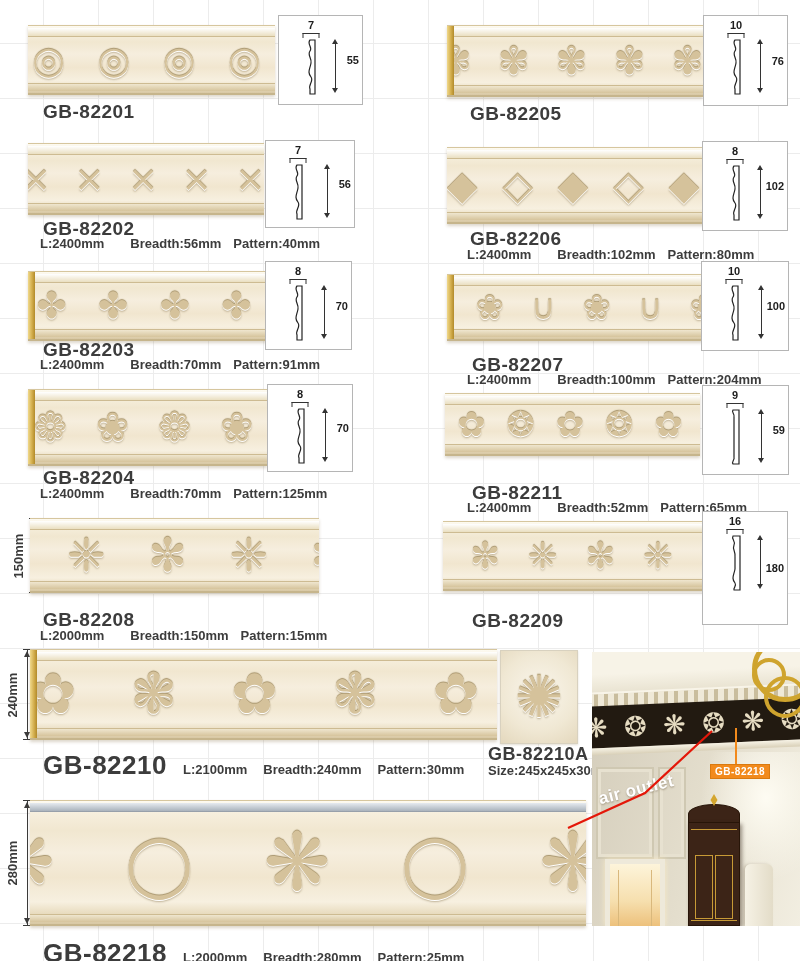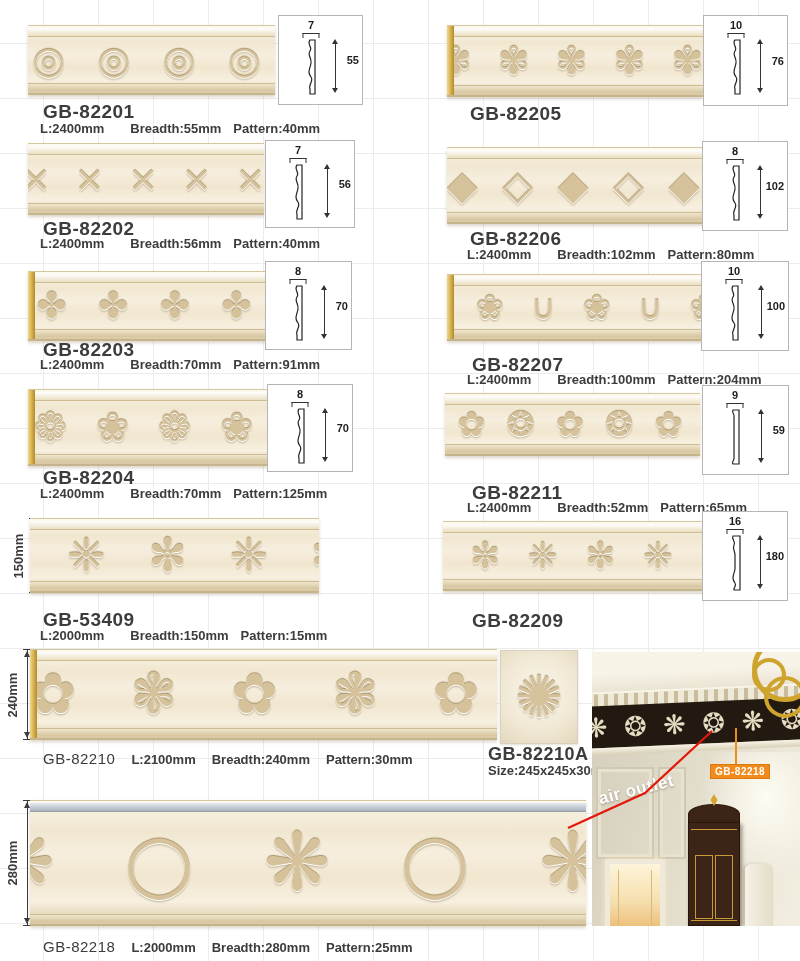--- a/index.html
+++ b/index.html
@@ -40,21 +40,21 @@
     border:3px solid transparent;border-bottom:5px solid #333;}
   .pbox .vline::after{content:"";position:absolute;bottom:-5px;left:-3px;
     border:3px solid transparent;border-top:5px solid #333;}
   .pbox .num-side{position:absolute;right:3px;top:50%;transform:translateY(-50%);
     font-size:11px;font-weight:700;color:#1d1d1d;}
   
   .code{position:absolute;font-size:19px;font-weight:600;letter-spacing:.5px;color:#3c3c3c;white-space:nowrap;}
   .specs{position:absolute;font-size:13px;font-weight:700;color:#3c3c3c;white-space:nowrap;}
   .specs .s2{margin-left:26px}.specs .s3{margin-left:12px}
   .coderow{position:absolute;display:flex;align-items:baseline;white-space:nowrap;color:#3c3c3c;}
-  .coderow .code-inline{font-size:15px;font-weight:400;letter-spacing:.5px;margin-right:16px;}
+  .coderow .code-inline{font-size:26px;font-weight:700;letter-spacing:.5px;margin-right:16px;}
   .coderow span.sp{font-size:13px;font-weight:700;margin-right:16px;}
   
   .vdim{position:absolute;width:26px;}
   .vdim-line{position:absolute;right:4px;top:0;bottom:0;width:1px;background:#3a3a3a;}
   .vdim-line::before{content:"";position:absolute;top:-1px;left:-3px;border:3px solid transparent;border-bottom:6px solid #3a3a3a;}
   .vdim-line::after{content:"";position:absolute;bottom:-1px;left:-3px;border:3px solid transparent;border-top:6px solid #3a3a3a;}
   .vdim-tick{position:absolute;right:0;width:9px;height:1px;background:#3a3a3a;}
   .vdim-label{position:absolute;right:12px;top:50%;transform:translateY(-50%) rotate(180deg);
     writing-mode:vertical-rl;font-size:13px;font-weight:700;color:#3a3a3a;}
   
@@ -113,23 +113,20 @@
   <div class="pbox" style="left:278px;top:15px;width:85px;height:90px">
     <span class="num-top">7</span>
     <span class="bracket"></span>
     <svg class="profile" width="16" height="56" viewBox="0 0 16 56">
         <path d="M12 1 L7 1 C3.5 5 10 8 7 12 C4 16 9 19 8 24 C7 30 4 33 8 38 C11 42 5 46 7 50 L7 55 L12 55 Z" fill="#fff" stroke="#222" stroke-width="1.2"></path>
       </svg>
     <span class="vline"></span>
     <span class="num-side">55</span>
   </div>
   <div class="code" style="left:43px;top:101px">GB-82201</div>
-  <div class="specs" style="left:40px;top:121px">
-    <span class="s1">L:2400mm</span><span class="s2">Breadth:55mm</span><span class="s3">Pattern:40mm</span>
-  </div>
 
   <div class="strip" style="left:28px;top:143px;width:236px;height:72px">
     <span class="motif" style="font-size:36px;letter-spacing:6px">× × × × × × ×</span>
   </div>
   <div class="pbox" style="left:265px;top:140px;width:90px;height:88px">
     <span class="num-top">7</span>
     <span class="bracket"></span>
     <svg class="profile" width="16" height="56" viewBox="0 0 16 56">
         <path d="M12 1 L7 1 C3.5 5 10 8 7 12 C4 16 9 19 8 24 C7 30 4 33 8 38 C11 42 5 46 7 50 L7 55 L12 55 Z" fill="#fff" stroke="#222" stroke-width="1.2"></path>
       </svg>
@@ -179,21 +176,21 @@
 
   <div class="vdim" style="left:12px;top:518px;height:75px">
     <span class="vdim-line"></span>
     <span class="vdim-tick" style="top:0"></span>
     <span class="vdim-tick" style="bottom:0"></span>
     <span class="vdim-label">150mm</span>
   </div>
   <div class="strip" style="left:30px;top:518px;width:289px;height:75px">
     <span class="motif" style="font-size:46px;letter-spacing:14px">✻ ❈ ✼ ❈ ✻</span>
   </div>
-  <div class="code" style="left:43px;top:609px">GB-53409</div>
+  <div class="code" style="left:43px;top:609px">GB-82208</div>
   <div class="specs" style="left:40px;top:628px">
     <span class="s1">L:2000mm</span><span class="s2">Breadth:150mm</span><span class="s3">Pattern:15mm</span>
   </div>
 
   <div class="vdim" style="left:6px;top:649px;height:91px">
     <span class="vdim-line"></span>
     <span class="vdim-tick" style="top:0"></span>
     <span class="vdim-tick" style="bottom:0"></span>
     <span class="vdim-label">240mm</span>
   </div>
@@ -287,21 +284,21 @@
     <span class="num-side">59</span>
   </div>
   <div class="code" style="left:472px;top:482px">GB-82211</div>
   <div class="specs" style="left:467px;top:500px">
     <span class="s1">L:2400mm</span><span class="s2">Breadth:52mm</span><span class="s3">Pattern:65mm</span>
   </div>
 
   <div class="strip" style="left:443px;top:521px;width:265px;height:70px">
     <span class="motif" style="font-size:36px;letter-spacing:8px">❈ ✼ ❈ ✼ ❈ ✼</span>
   </div>
-  <div class="pbox" style="left:702px;top:511px;width:86px;height:90px">
+  <div class="pbox" style="left:702px;top:511px;width:86px;height:114px">
     <span class="num-top">16</span>
     <span class="bracket"></span>
     <svg class="profile" width="16" height="56" viewBox="0 0 16 56">
         <path d="M13 1 L6 1 C4 4 9 6 7 10 C5 14 9 17 8 22 L8 34 C7 40 4 43 8 48 C10 51 6 53 7 55 L13 55 Z" fill="#fff" stroke="#222" stroke-width="1.2"></path>
       </svg>
     <span class="vline"></span>
     <span class="num-side">180</span>
   </div>
   <div class="code" style="left:472px;top:610px">GB-82209</div>
 

